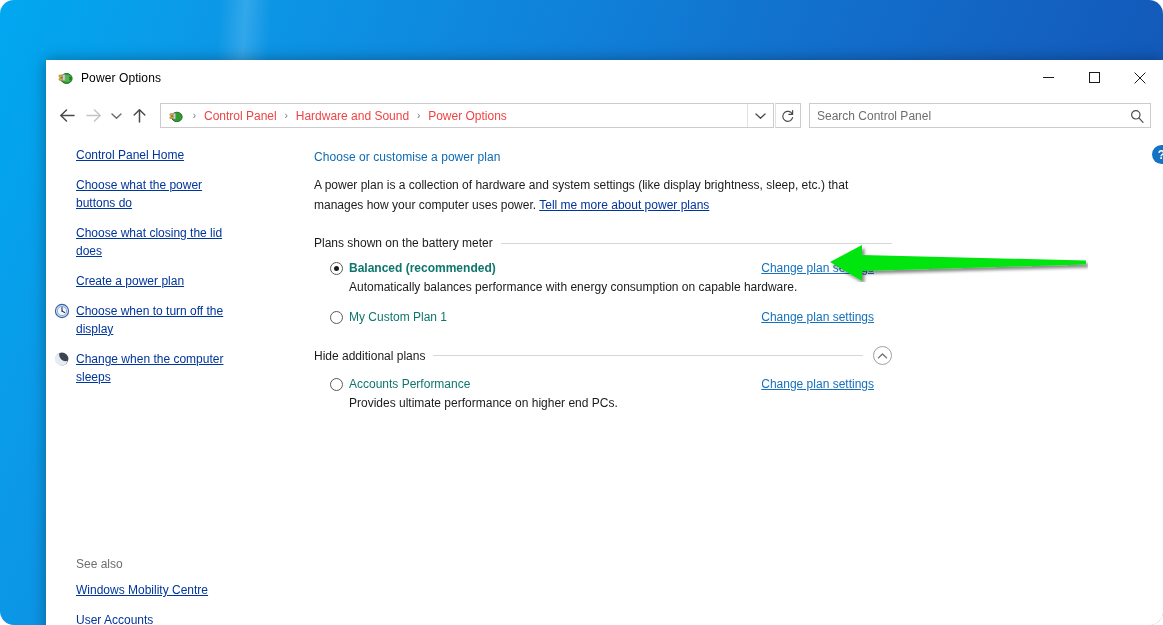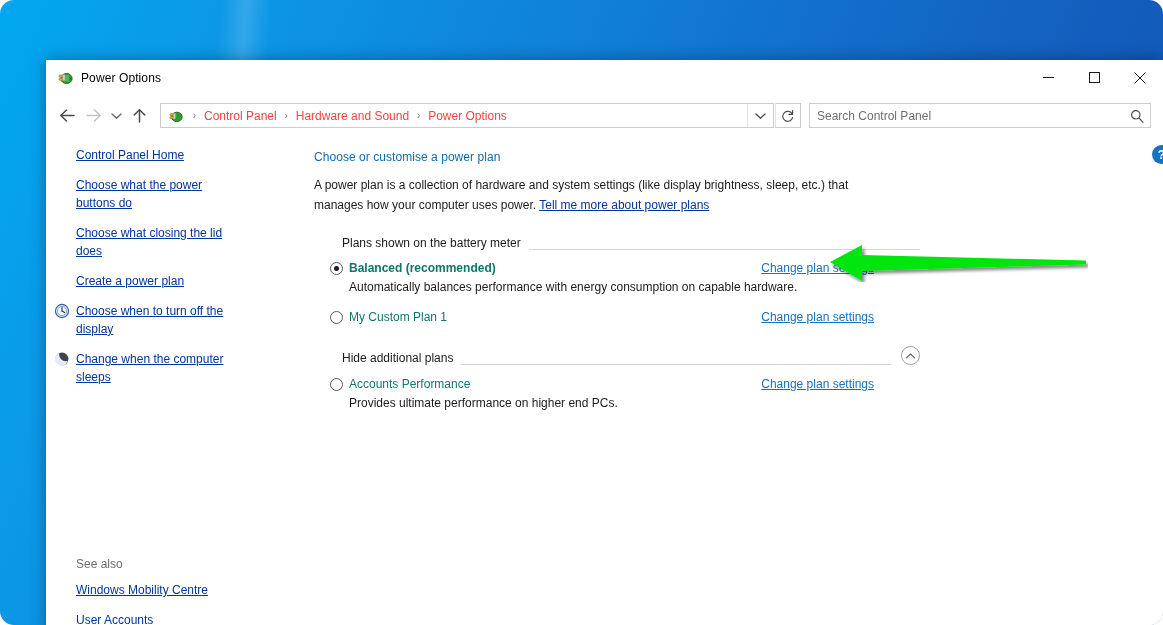--- a/index.html
+++ b/index.html
@@ -239,24 +239,23 @@
     max-width: 582px;
   }
   .inline-link {
     color: #00359c;
     text-decoration: underline;
   }
 
   
   .group-head {
     display: flex;
-    align-items: flex-end;
+    align-items: center;
     margin-top: 21px;
     max-width: 578px;
-    margin-left: 28px;
   }
   .group-head .label {
     font-size: 12px;
     color: #1b1b1b;
     white-space: nowrap;
     padding-right: 8px;
   }
   .group-head .rule {
     flex: 1 1 auto;
     height: 1px;

